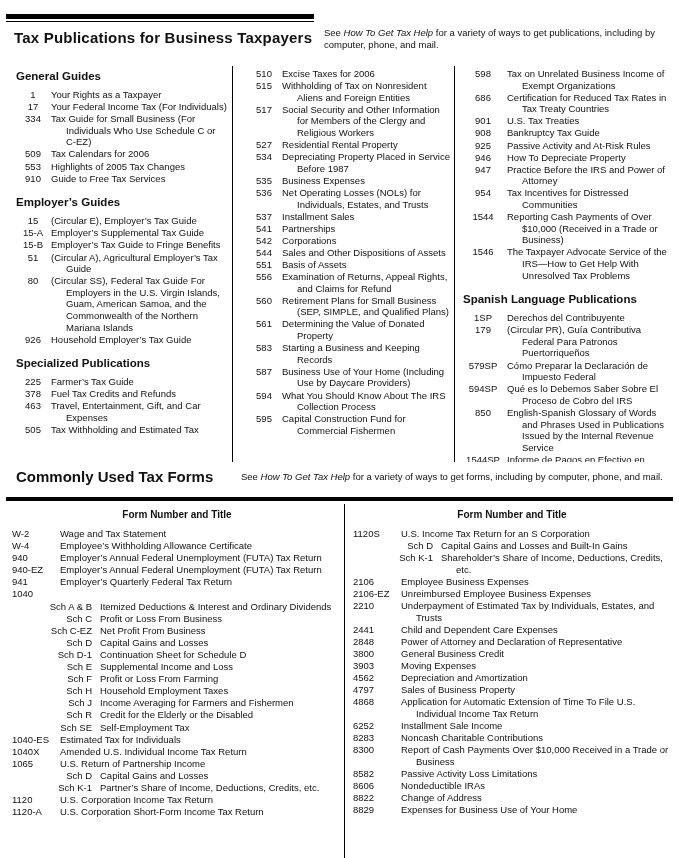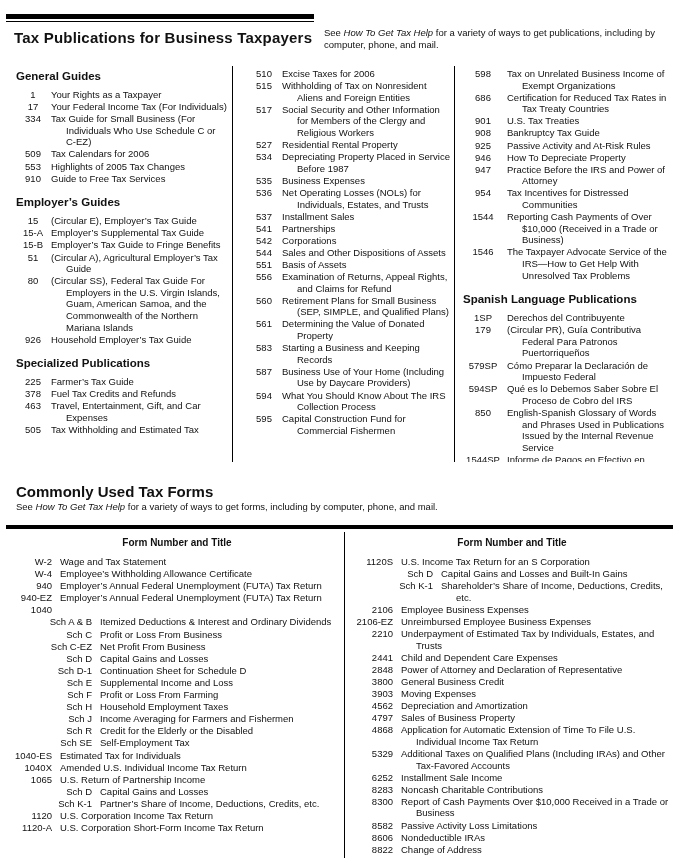--- a/index.html
+++ b/index.html
@@ -33,30 +33,30 @@
   .pub-col.c3{padding-left:8px;}
   .pub-group{margin-bottom:4px;}
   .pub-group + .pub-group{margin-top:12px;}
   .pub-heading{font-size:11.5px;font-weight:bold;margin:2px 0 7px 0;color:#111;}
   .pub-item{display:grid;grid-template-columns:34px 1fr;column-gap:9px;
     font-size:9.5px;line-height:11.6px;margin-bottom:.5px;color:#111;}
   .pub-col.c3 .pub-item{grid-template-columns:40px 1fr;column-gap:12px;}
   .pub-num{text-align:center;white-space:nowrap;}
   .pub-title{padding-left:7px;text-indent:-15px;}
   
-  .forms-header{display:flex;align-items:flex-start;margin-top:21px;flex-direction:column;}
+  .forms-header{display:flex;align-items:center;margin-top:6px;}
   .thick-rule{height:4px;background:#000;margin-top:12px;}
   .forms-columns{display:grid;grid-template-columns:339px 1fr;margin-top:3px;height:356px;overflow:hidden;}
   .forms-col{padding:2px 2px 0 6px;overflow:hidden;}
   .forms-col.c1{border-right:1px solid #000;}
   .forms-col.c2{padding-left:8px;}
   .forms-col-header{font-size:10px;font-weight:bold;text-align:center;margin:3px 0 8px 0;color:#111;}
   .form-item{display:grid;grid-template-columns:40px 1fr;column-gap:8px;
     font-size:9.5px;line-height:11.6px;margin-bottom:.5px;color:#111;}
-  .form-item .f-num{text-align:right;white-space:nowrap;}
+  .form-item .f-num{white-space:nowrap;}
   .form-item .f-title{padding-left:15px;text-indent:-15px;}
   .form-item.indent{grid-template-columns:52px 1fr;column-gap:8px;margin-left:28px;}
   .form-item.indent .f-num{text-align:right;}
 </style>
 </head>
 <body>
 
 <div class="page">
 
   <div class="sec-header">
@@ -320,20 +320,24 @@
           </div>
           <div class="form-item">
             <span class="f-num">940</span>
             <span class="f-title">Employer’s Annual Federal Unemployment (FUTA) Tax Return</span>
           </div>
           <div class="form-item">
             <span class="f-num">940-EZ</span>
             <span class="f-title">Employer’s Annual Federal Unemployment (FUTA) Tax Return</span>
           </div>
           <div class="form-item">
+            <span class="f-num">941</span>
+            <span class="f-title">Employer’s Quarterly Federal Tax Return</span>
+          </div>
+          <div class="form-item">
             <span class="f-num">1040</span>
           </div>
           <div class="form-item indent">
             <span class="f-num">Sch A &amp; B</span>
             <span class="f-title">Itemized Deductions &amp; Interest and Ordinary Dividends</span>
           </div>
           <div class="form-item indent">
             <span class="f-num">Sch C</span>
             <span class="f-title">Profit or Loss From Business</span>
           </div>
@@ -452,24 +456,20 @@
           </div>
           <div class="form-item">
             <span class="f-num">4797</span>
             <span class="f-title">Sales of Business Property</span>
           </div>
           <div class="form-item">
             <span class="f-num">4868</span>
             <span class="f-title">Application for Automatic Extension of Time To File U.S. Individual Income Tax Return</span>
           </div>
           <div class="form-item">
-            <span class="f-num">5329</span>
-            <span class="f-title">Additional Taxes on Qualified Plans (Including IRAs) and Other Tax-Favored Accounts</span>
-          </div>
-          <div class="form-item">
             <span class="f-num">6252</span>
             <span class="f-title">Installment Sale Income</span>
           </div>
           <div class="form-item">
             <span class="f-num">8283</span>
             <span class="f-title">Noncash Charitable Contributions</span>
           </div>
           <div class="form-item">
             <span class="f-num">8300</span>
             <span class="f-title">Report of Cash Payments Over $10,000 Received in a Trade or Business</span>

